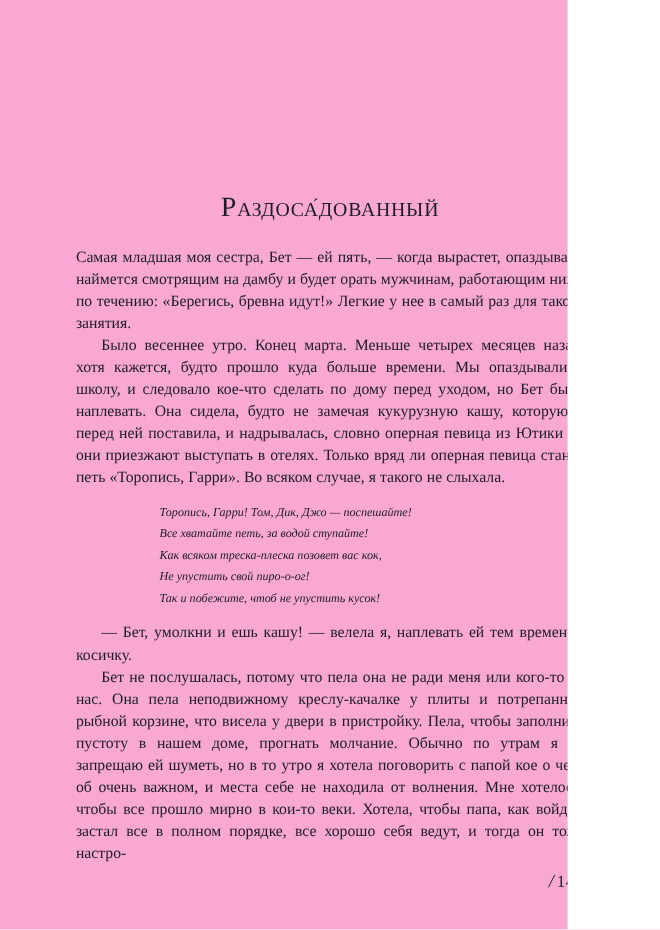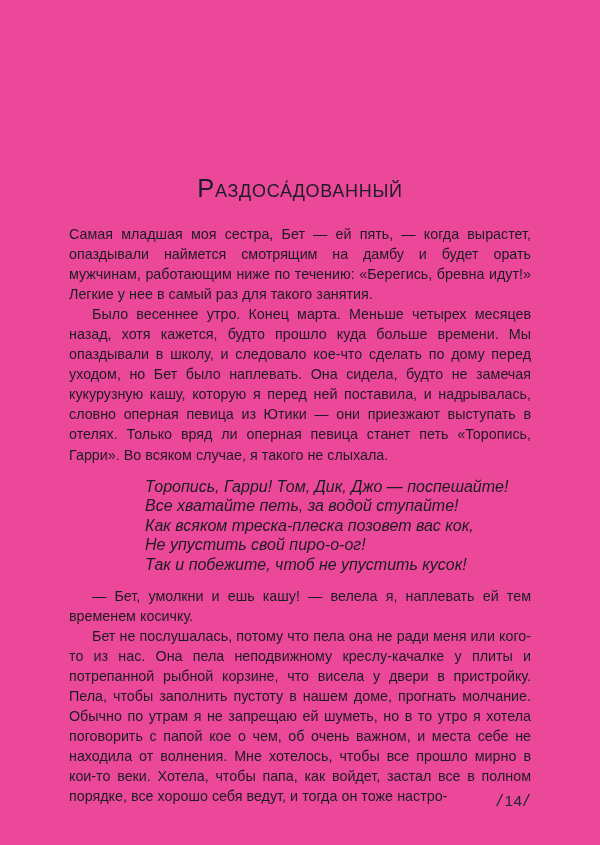--- a/index.html
+++ b/index.html
@@ -4,25 +4,25 @@
 <title>Book Page</title>
 <style>
   html, body {
     margin: 0;
     padding: 0;
     background: #ffffff;
   }
 
   .page {
     position: relative;
-    width: 600px;
+    width: 516px;
     height: 845px;
-    background: #ec4899;
+    background: #f9a8d4;
     overflow: hidden;
-    font-family: Liberation Sans, sans-serif;
+    font-family: Liberation Serif, serif;
     color: #1a1c24;
     -webkit-font-smoothing: antialiased;
   }
 
   .content {
     position: absolute;
     left: 69px;
     top: 0;
     width: 462px;
     height: 845px;
@@ -66,21 +66,21 @@
 
   p.para.first {
     text-indent: 0;
   }
 
   
   .verse {
     margin: 0;
     padding: 12px 0 11px 76px;
     font-style: italic;
-    font-size: 16px;
+    font-size: 11px;
     line-height: 19.6px;
     color: #1a1c24;
   }
 
   .verse .verse-line {
     display: block;
     white-space: nowrap;
     text-indent: 0;
   }
 

